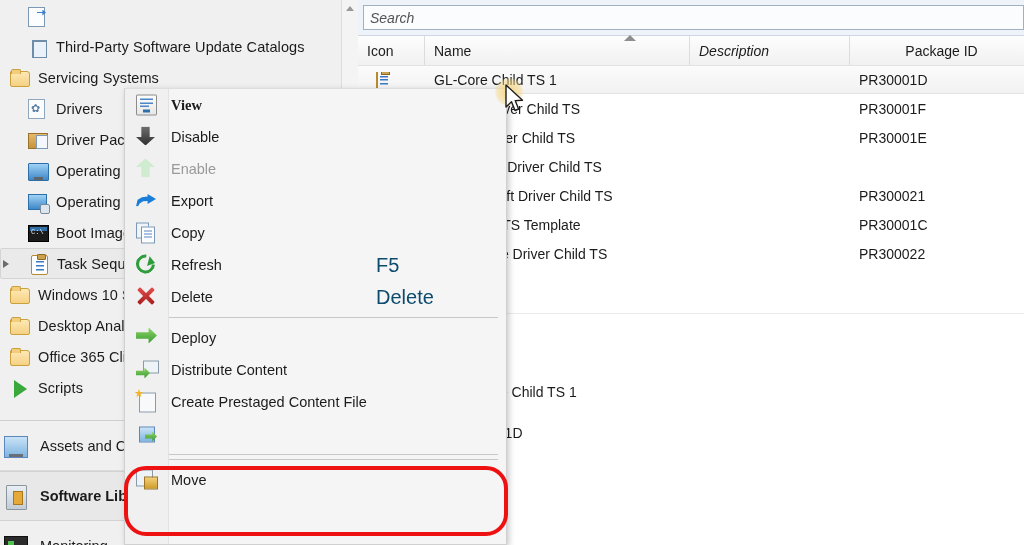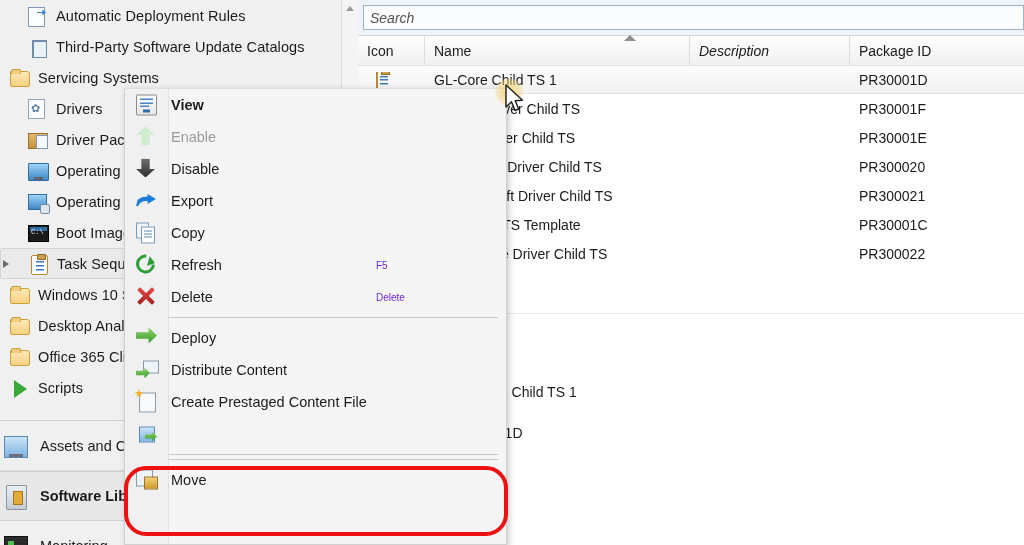--- a/index.html
+++ b/index.html
@@ -398,21 +398,21 @@
     padding-left: 9px;
     box-sizing: border-box;
     border-right: 1px solid #dcdcdc;
     font-size: 14px;
     color: #1b1b1b;
     white-space: nowrap;
   }
   .col.c-icon { width: 67px; }
   .col.c-name { width: 265px; }
   .col.c-desc { width: 160px; font-style: italic; }
-  .col.c-pkg  { flex: 1 1 auto; border-right: none; }
+  .col.c-pkg  { flex: 1 1 auto; border-right: none; justify-content: center; }
   #sort-arrow {
     position: absolute;
     left: 199px; top: -1px;
     border-bottom: 6px solid #8e8e8e;
     border-left: 6px solid transparent;
     border-right: 6px solid transparent;
   }
 
   #list-rows {
     position: absolute;
@@ -527,29 +527,29 @@
     height: 32px;
     display: flex;
     align-items: center;
     padding-left: 44px;
     box-sizing: border-box;
     font-size: 14.5px;
     color: #1b1b1b;
     white-space: nowrap;
   }
   .mi .mlabel { padding-left: 2px; }
-  .mi.bold .mlabel { font-weight: bold; }
+  .mi.bold .mlabel { font-weight: bold; font-family: Liberation Serif, serif; }
   .mi.disabled .mlabel { color: #9a9a9a; }
   .mi .shortcut {
     position: absolute;
     right: 0px;
     width: 130px;
     text-align: left;
-    font-size: 10px;
-    color: #6d28d9;
+    font-size: 20px;
+    color: #0c4a6e;
   }
   .mi .micon {
     position: absolute;
     left: 11px;
     top: 50%;
     transform: translateY(-50%);
     width: 21px; height: 21px;
   }
   .msep {
     height: 1px;
@@ -813,21 +813,20 @@
 <body>
 
 <div id="left-pane">
 
   <div id="tree-panel">
 
   <div class="tree-row indent2">
         <span class="ticon">
           <span class="ico-doc ico-adr" style="position: absolute;"></span>
         </span>
-        <span class="tlabel">Automatic Deployment Rules</span>
       </div>
       <div class="tree-row indent2">
         <span class="ticon">
           <span class="ico-catalog" style="position: absolute;"></span>
         </span>
         <span class="tlabel">Third-Party Software Update Catalogs</span>
       </div>
       <div class="tree-row indent1">
         <span class="ticon">
           <span class="ico-folder" style="position: absolute;"></span>
@@ -965,21 +964,20 @@
       <div class="lrow">
         <div class="cell c-icon"><span class="row-tsicon"></span></div>
         <div class="cell c-name">GL-HP Driver Child TS</div>
         <div class="cell c-desc"></div>
         <div class="cell c-pkg">PR30001E</div>
       </div>
       <div class="lrow">
         <div class="cell c-icon"><span class="row-tsicon"></span></div>
         <div class="cell c-name">GL-Lenovo Driver Child TS</div>
         <div class="cell c-desc"></div>
-        <div class="cell c-pkg">PR300020</div>
       </div>
       <div class="lrow">
         <div class="cell c-icon"><span class="row-tsicon"></span></div>
         <div class="cell c-name">GL-Microsoft Driver Child TS</div>
         <div class="cell c-desc"></div>
         <div class="cell c-pkg">PR300021</div>
       </div>
       <div class="lrow">
         <div class="cell c-icon"><span class="row-tsicon"></span></div>
         <div class="cell c-name">GL-Parent TS Template</div>
@@ -1007,31 +1005,31 @@
 
 <div id="context-menu">
   <div id="menu-gutter"></div>
 
 <div class="mi bold">
       <span class="micon">
         <span class="mi-view" style="position: absolute;"></span>
       </span>
       <span class="mlabel">View</span>
     </div>
+    <div class="mi">
+      <span class="micon">
+        <span class="mi-disable" style="position: absolute;"></span>
+      </span>
+      <span class="mlabel">Disable</span>
+    </div>
     <div class="mi disabled">
       <span class="micon">
         <span class="mi-enable" style="position: absolute;"></span>
       </span>
       <span class="mlabel">Enable</span>
-    </div>
-    <div class="mi">
-      <span class="micon">
-        <span class="mi-disable" style="position: absolute;"></span>
-      </span>
-      <span class="mlabel">Disable</span>
     </div>
     <div class="mi">
       <span class="micon">
         <span class="mi-export" style="position: absolute;"></span>
       </span>
       <span class="mlabel">Export</span>
     </div>
     <div class="mi">
       <span class="micon">
         <span class="mi-copy" style="position: absolute;"></span>

